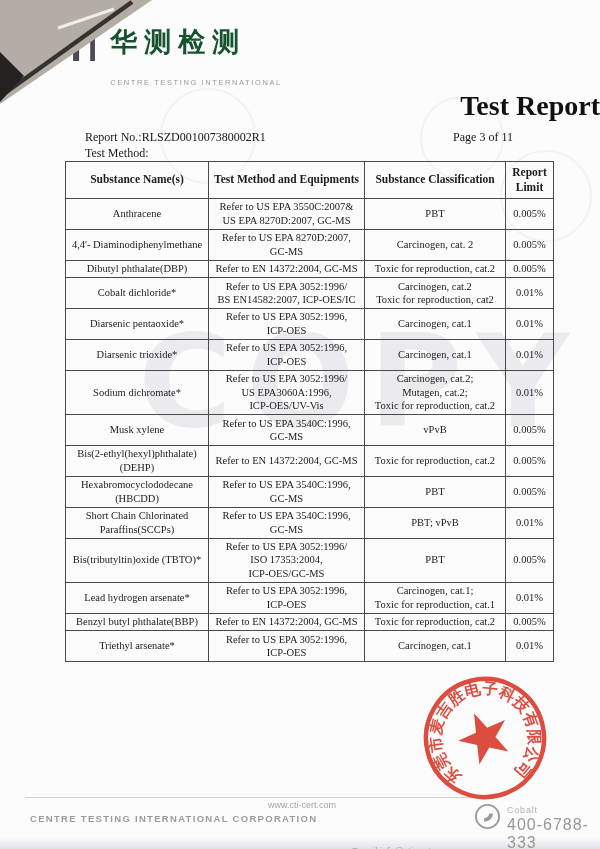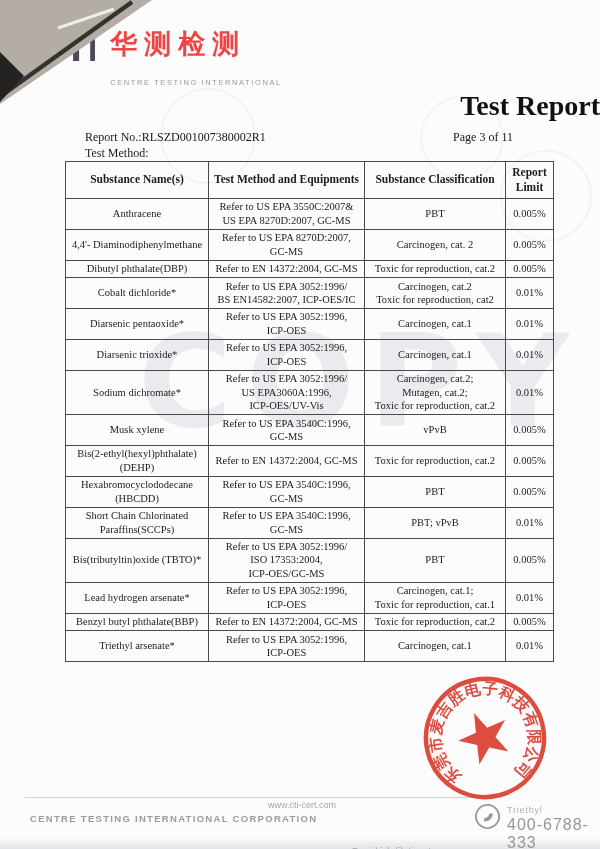--- a/index.html
+++ b/index.html
@@ -13,22 +13,22 @@
   .bottom-band{position:absolute;left:0;bottom:0;width:100%;height:12px;
     background:linear-gradient(to bottom,rgba(205,212,220,0),rgba(198,207,216,.55));z-index:1;}
   .faint-ring{position:absolute;border:2px solid rgba(185,192,205,.14);border-radius:50%;z-index:0;}
   
   .logo{position:absolute;left:34px;top:26px;display:flex;align-items:flex-start;z-index:4;}
   .cti-wrap{position:relative;font-family:"Liberation Sans",sans-serif;font-weight:bold;
     font-size:42px;line-height:1;color:#4e4a55;letter-spacing:-1px;}
   .cti-i{font-size:33px;}
   .green-dot{position:absolute;right:1px;top:-4px;width:11px;height:11px;border-radius:50%;}
   .logo-right{margin-left:14px;padding-top:4px;}
-  .logo-cn{font-family:Liberation Serif, serif;font-size:27px;line-height:1.05;
-    color:#ef4444;letter-spacing:7px;font-weight:bold;}
+  .logo-cn{font-family:Liberation Mono, monospace;font-size:27px;line-height:1.05;
+    color:#14532d;letter-spacing:7px;font-weight:bold;}
   .logo-sub{font-family:"Liberation Sans",sans-serif;font-size:7.5px;color:#9a98a0;
     letter-spacing:1.6px;margin-top:20px;}
   
   .doc-title{position:absolute;left:0;top:90px;width:100%;text-align:right;
     font-size:28px;font-weight:bold;color:#111;z-index:2;}
   .meta-row{position:absolute;left:85px;top:130px;width:428px;display:flex;
     justify-content:space-between;font-size:12px;color:#161616;z-index:2;}
   .section-label{position:absolute;left:85px;top:146px;font-size:12px;font-weight:normal;z-index:2;}
   
   .copy-watermark{position:absolute;left:138px;top:318px;z-index:0;
@@ -242,18 +242,18 @@
   <div class="footer">
     <span class="f-company">CENTRE TESTING INTERNATIONAL CORPORATION</span>
     <span class="f-web">www.cti-cert.com</span>
     <span class="f-email">E-mail:info@cti-cert.com</span>
     <svg class="f-icon" width="27" height="27" viewBox="0 0 24 24">
       <circle cx="12" cy="12" r="10.3" fill="none" stroke="#9a9a9a" stroke-width="1.7"></circle>
       <g transform="rotate(-42 12 12)">
         <path d="M6.8 13.2 c 2.2 3.2, 8.2 3.2, 10.4 0 l -2.1 -2.1 c -1.9 1.5, -4.3 1.5, -6.2 0 z" fill="#9a9a9a"></path>
       </g>
     </svg>
-    <span class="f-hotline">Triethyl</span>
+    <span class="f-hotline">Cobalt</span>
     <span class="f-number">400-6788-333</span>
   </div>
 
   <div class="bottom-band"></div>
 </div>
 
 </body></html>

